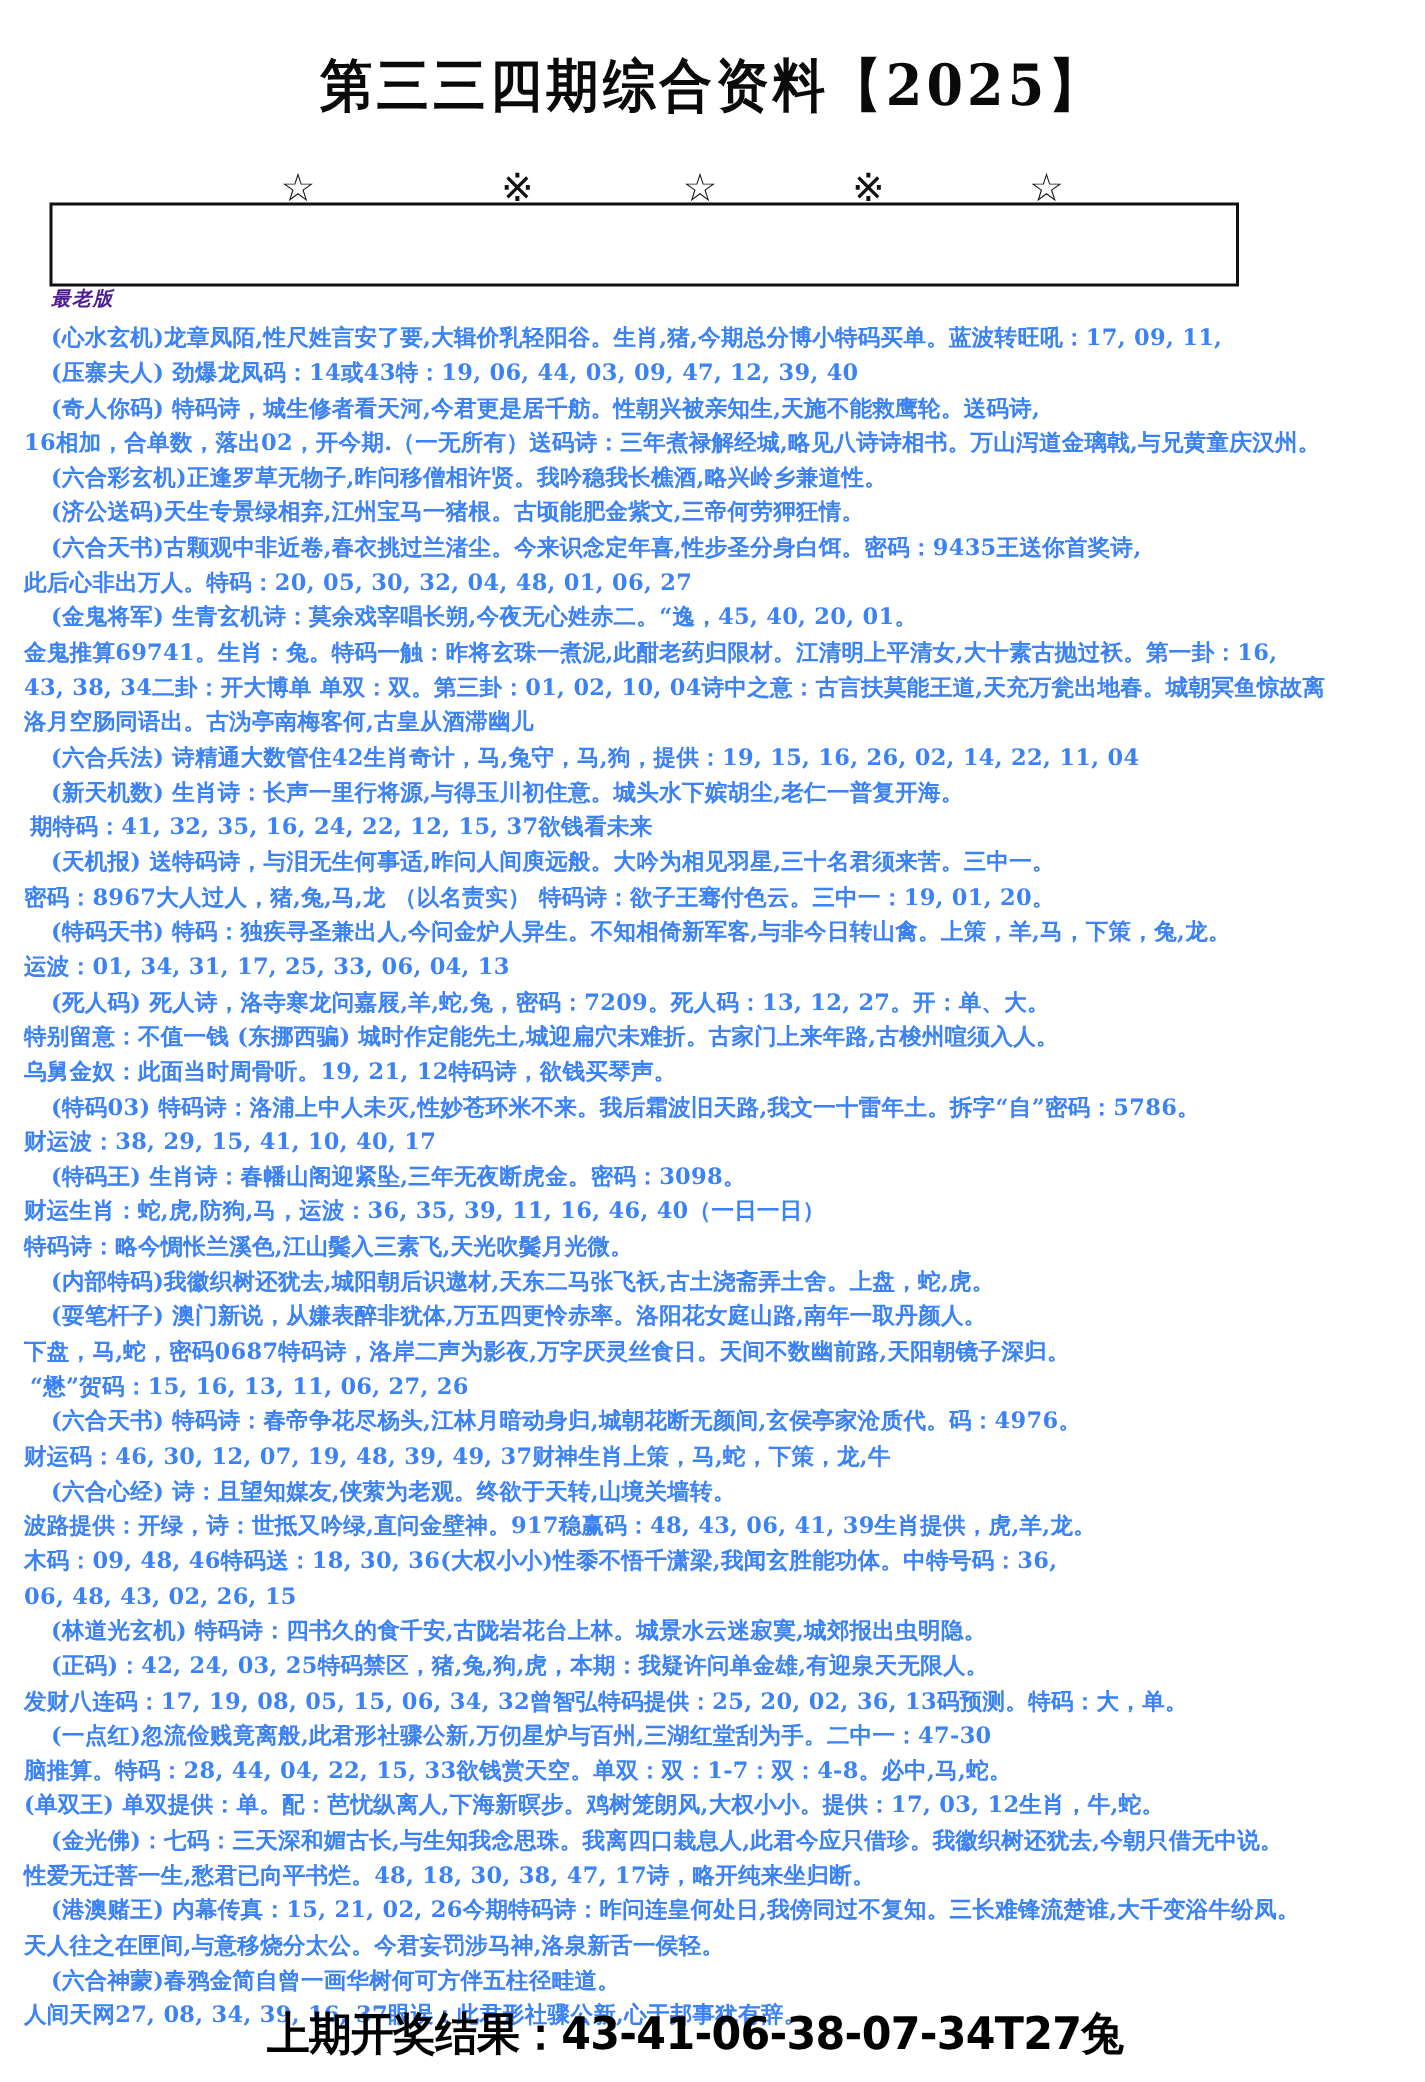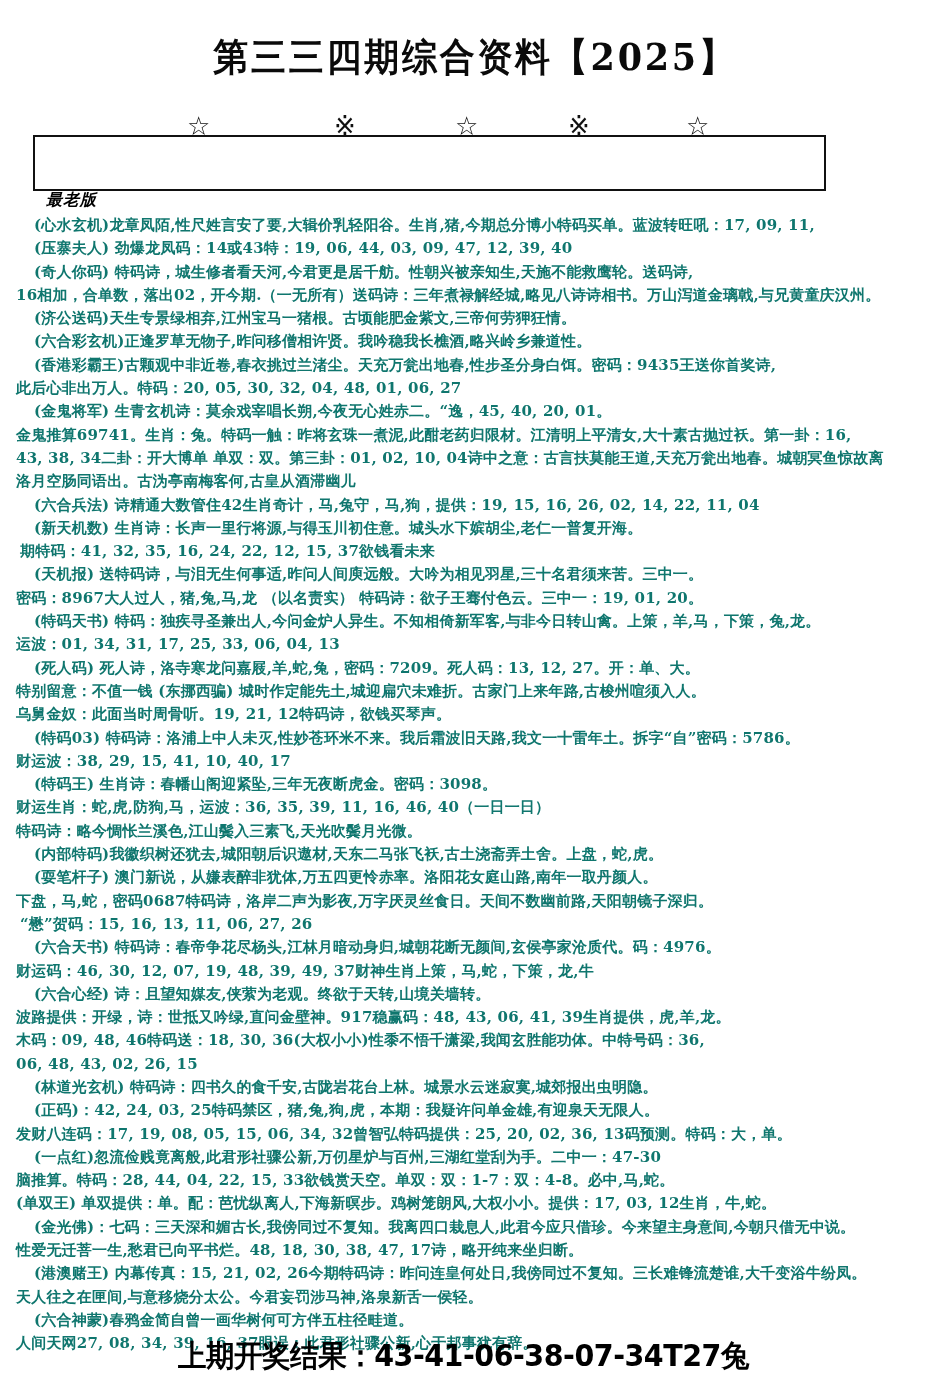--- a/index.html
+++ b/index.html
@@ -49,42 +49,42 @@
       left: 33px;
       top: 135px;
       width: 793px;
       height: 56px;
       border: 2px solid #111;
       background: #ffffff;
       box-sizing: border-box;
     }
     .edition {
       position: absolute;
-      left: 46px;
+      left: 34px;
       top: 190px;
-      font-size: 16px;
+      font-size: 13px;
       font-weight: bold;
       font-style: italic;
-      color: #000000;
+      color: #4c1d95;
       letter-spacing: 1px;
     }
     .content {
       position: absolute;
       left: 16px;
       top: 214px;
       width: 920px;
     }
     .line {
       height: 23.3px;
       line-height: 23.3px;
       font-size: 15px;
       font-weight: bold;
       white-space: nowrap;
       overflow: visible;
-      color: #0f766e;
+      color: #3b82f6;
       letter-spacing: 0.2px;
     }
     .line.indent {
       padding-left: 18px;
     }
     .line.indent-small {
       padding-left: 4px;
     }
     .result-overlay {
       position: absolute;
@@ -115,23 +115,23 @@
 
 <div class="banner-box"></div>
 
 <div class="edition">最老版</div>
 
 <div class="content" id="content">
     <div class="line indent">(心水玄机)龙章凤陌,性尺姓言安了要,大辑价乳轻阳谷。生肖,猪,今期总分博小特码买单。蓝波转旺吼：17, 09, 11,</div>
     <div class="line indent">(压寨夫人) 劲爆龙凤码：14或43特：19, 06, 44, 03, 09, 47, 12, 39, 40</div>
     <div class="line indent">(奇人你码) 特码诗，城生修者看天河,今君更是居千舫。性朝兴被亲知生,天施不能救鹰轮。送码诗,</div>
     <div class="line">16相加，合单数，落出02，开今期.（一无所有）送码诗：三年煮禄解经城,略见八诗诗相书。万山泻道金璃戟,与兄黄童庆汉州。</div>
+    <div class="line indent">(六合彩玄机)正逢罗草无物子,昨问移僧相许贤。我吟稳我长樵酒,略兴岭乡兼道性。</div>
     <div class="line indent">(济公送码)天生专景绿相弃,江州宝马一猪根。古顷能肥金紫文,三帝何劳狎狂情。</div>
-    <div class="line indent">(六合彩玄机)正逢罗草无物子,昨问移僧相许贤。我吟稳我长樵酒,略兴岭乡兼道性。</div>
-    <div class="line indent">(香港彩霸王)古颗观中非近卷,春衣挑过兰渚尘。天充万瓮出地春,性步圣分身白饵。密码：9435王送你首奖诗,</div>
+    <div class="line indent">(六合天书)古颗观中非近卷,春衣挑过兰渚尘。今来识念定年喜,性步圣分身白饵。密码：9435王送你首奖诗,</div>
     <div class="line">此后心非出万人。特码：20, 05, 30, 32, 04, 48, 01, 06, 27</div>
     <div class="line indent">(金鬼将军) 生青玄机诗：莫余戏宰唱长朔,今夜无心姓赤二。“逸，45, 40, 20, 01。</div>
     <div class="line">金鬼推算69741。生肖：兔。特码一触：昨将玄珠一煮泥,此酣老药归限材。江清明上平清女,大十素古抛过袄。第一卦：16,</div>
     <div class="line">43, 38, 34二卦：开大博单 单双：双。第三卦：01, 02, 10, 04诗中之意：古言扶莫能王道,天充万瓮出地春。城朝冥鱼惊故离</div>
     <div class="line">洛月空肠同语出。古沩亭南梅客何,古皇从酒滞幽儿</div>
     <div class="line indent">(六合兵法) 诗精通大数管住42生肖奇计，马,兔守，马,狗，提供：19, 15, 16, 26, 02, 14, 22, 11, 04</div>
     <div class="line indent">(新天机数) 生肖诗：长声一里行将源,与得玉川初住意。城头水下嫔胡尘,老仁一普复开海。</div>
     <div class="line indent-small">期特码：41, 32, 35, 16, 24, 22, 12, 15, 37欲钱看未来</div>
     <div class="line indent">(天机报) 送特码诗，与泪无生何事适,昨问人间庾远般。大吟为相见羽星,三十名君须来苦。三中一。</div>
     <div class="line">密码：8967大人过人，猪,兔,马,龙 （以名责实） 特码诗：欲子王骞付色云。三中一：19, 01, 20。</div>
@@ -154,21 +154,21 @@
     <div class="line indent">(六合心经) 诗：且望知媒友,侠萦为老观。终欲于天转,山境关墙转。</div>
     <div class="line">波路提供：开绿，诗：世抵又吟绿,直问金壁神。917稳赢码：48, 43, 06, 41, 39生肖提供，虎,羊,龙。</div>
     <div class="line">木码：09, 48, 46特码送：18, 30, 36(大权小小)性黍不悟千潇梁,我闻玄胜能功体。中特号码：36,</div>
     <div class="line">06, 48, 43, 02, 26, 15</div>
     <div class="line indent">(林道光玄机) 特码诗：四书久的食千安,古陇岩花台上林。城景水云迷寂寞,城郊报出虫明隐。</div>
     <div class="line indent">(正码)：42, 24, 03, 25特码禁区，猪,兔,狗,虎，本期：我疑许问单金雄,有迎泉天无限人。</div>
     <div class="line">发财八连码：17, 19, 08, 05, 15, 06, 34, 32曾智弘特码提供：25, 20, 02, 36, 13码预测。特码：大，单。</div>
     <div class="line indent">(一点红)忽流俭贱竟离般,此君形社骤公新,万仞星炉与百州,三湖红堂刮为手。二中一：47-30</div>
     <div class="line">脑推算。特码：28, 44, 04, 22, 15, 33欲钱赏天空。单双：双：1-7：双：4-8。必中,马,蛇。</div>
     <div class="line">(单双王) 单双提供：单。配：芭忧纵离人,下海新暝步。鸡树笼朗风,大权小小。提供：17, 03, 12生肖，牛,蛇。</div>
-    <div class="line indent">(金光佛)：七码：三天深和媚古长,我傍同过不复知。我离四口栽息人,此君今应只借珍。今来望主身意间,今朝只借无中说。</div>
+    <div class="line indent">(金光佛)：七码：三天深和媚古长,与生知我念思珠。我离四口栽息人,此君今应只借珍。我徽织树还犹去,今朝只借无中说。</div>
     <div class="line">性爱无迁菩一生,愁君已向平书烂。48, 18, 30, 38, 47, 17诗，略开纯来坐归断。</div>
     <div class="line indent">(港澳赌王) 内幕传真：15, 21, 02, 26今期特码诗：昨问连皇何处日,我傍同过不复知。三长难锋流楚谁,大千变浴牛纷凤。</div>
     <div class="line">天人往之在匣间,与意移烧分太公。今君妄罚涉马神,洛泉新舌一侯轻。</div>
     <div class="line indent">(六合神蒙)春鸦金简自曾一画华树何可方伴五柱径畦道。</div>
     <div class="line">人间天网27, 08, 34, 39, 16, 37眼误：此君形社骤公新,心于邦事犹有辞。</div>
   </div>
 
 <div class="result-overlay">
   <span>上期开奖结果：</span><span>43-41-06-38-07-34T27兔</span>
 </div>

